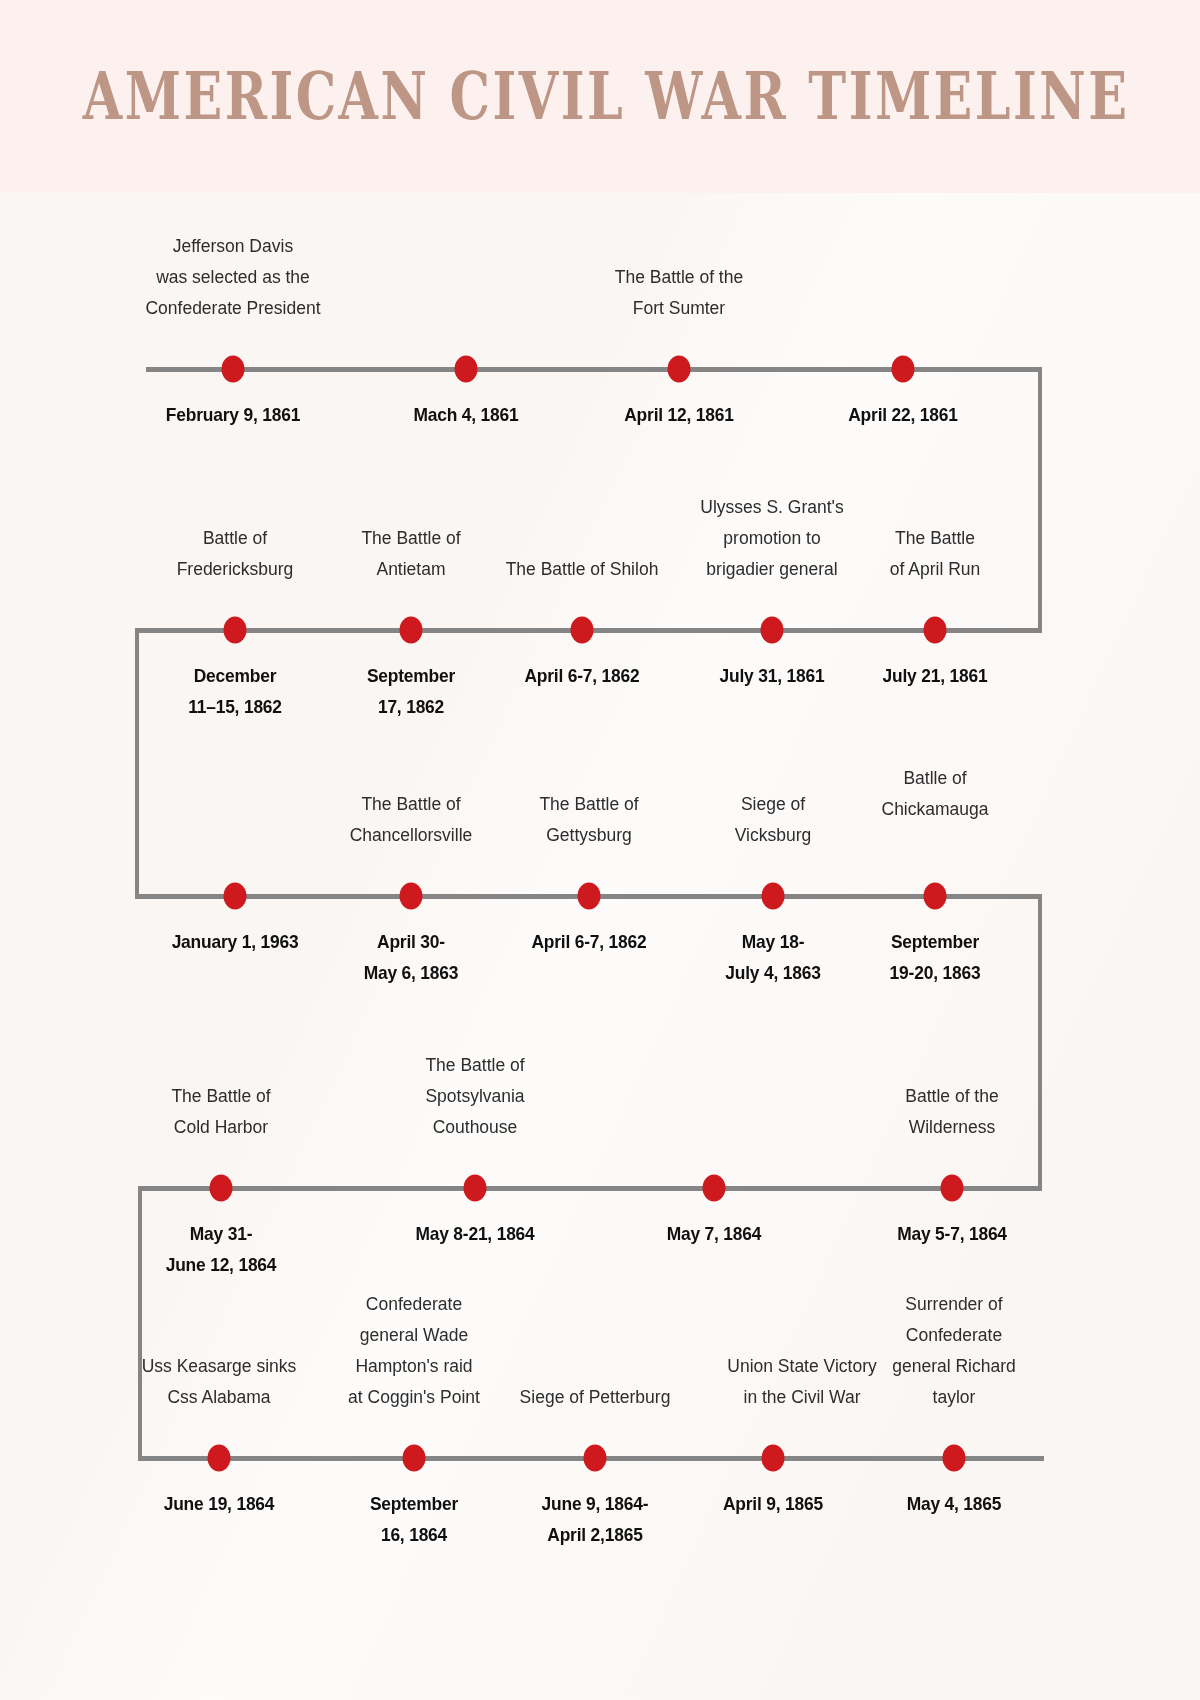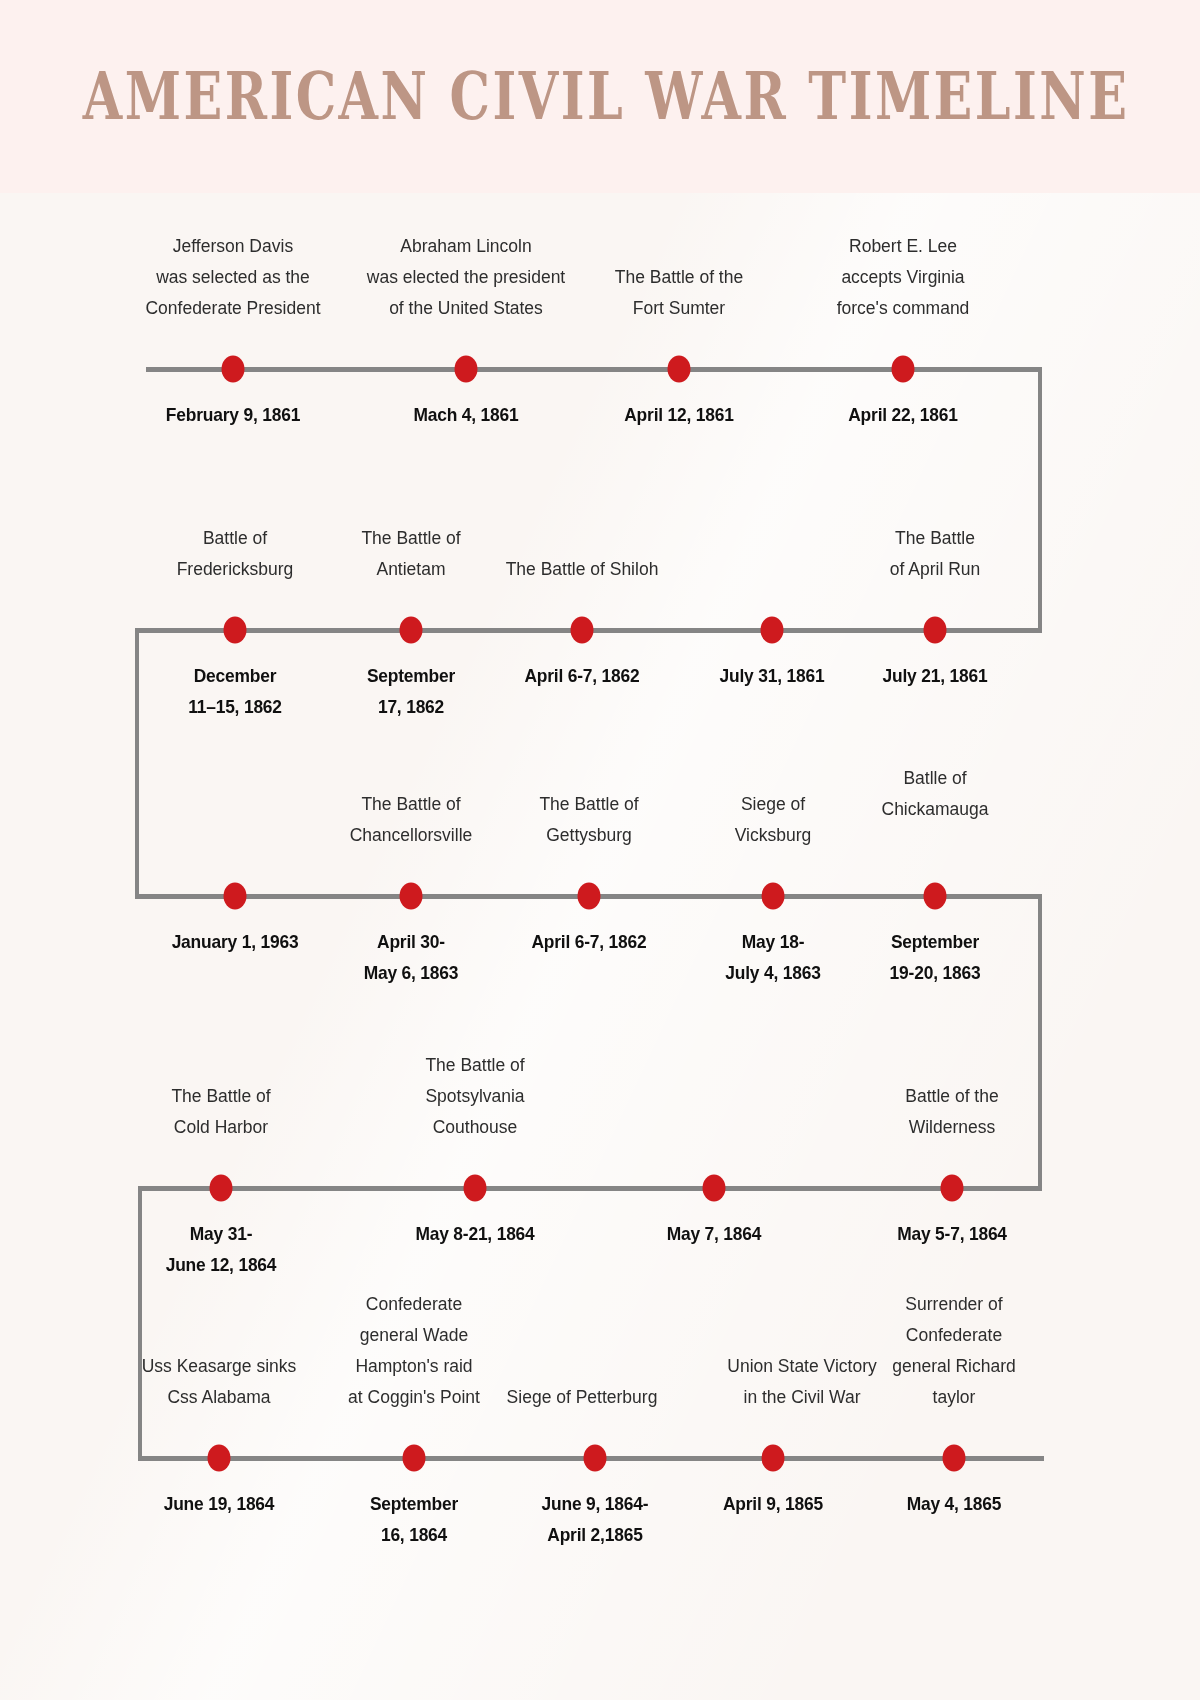--- a/index.html
+++ b/index.html
@@ -90,48 +90,45 @@
       <div class="vline" style="left: 1038px; top: 367px; height: 265px;"></div>
       <div class="vline" style="left: 135px; top: 628px; height: 270px;"></div>
       <div class="vline" style="left: 1038px; top: 894px; height: 296px;"></div>
       <div class="vline" style="left: 138px; top: 1186px; height: 274px;"></div>
       <div class="hline" style="left: 146px; top: 366.5px; width: 896px;"></div>
       <div class="event-label" style="left: 233px; bottom: 1376px;">Jefferson Davis
 was selected as the
 Confederate President</div>
       <div class="dot" style="left: 233px; top: 369px;"></div>
       <div class="event-date" style="left: 233px; top: 399px;">February 9, 1861</div>
-      <div class="event-label" style="left: 466px; bottom: 1376px;">Abraham Lincoln
-was elected the president
-of the United States</div>
       <div class="dot" style="left: 466px; top: 369px;"></div>
       <div class="event-date" style="left: 466px; top: 399px;">Mach 4, 1861</div>
       <div class="event-label" style="left: 679px; bottom: 1376px;">The Battle of the
 Fort Sumter</div>
       <div class="dot" style="left: 679px; top: 369px;"></div>
       <div class="event-date" style="left: 679px; top: 399px;">April 12, 1861</div>
-      <div class="event-label" style="left: 903px; bottom: 1376px;">Robert E. Lee
-accepts Virginia
-force's command</div>
       <div class="dot" style="left: 903px; top: 369px;"></div>
       <div class="event-date" style="left: 903px; top: 399px;">April 22, 1861</div>
       <div class="hline" style="left: 135px; top: 627.5px; width: 907px;"></div>
       <div class="event-label" style="left: 235px; bottom: 1115px;">Battle of
 Fredericksburg</div>
       <div class="dot" style="left: 235px; top: 630px;"></div>
       <div class="event-date" style="left: 235px; top: 660px;">December
 11–15, 1862</div>
       <div class="event-label" style="left: 411px; bottom: 1115px;">The Battle of
 Antietam</div>
       <div class="dot" style="left: 411px; top: 630px;"></div>
       <div class="event-date" style="left: 411px; top: 660px;">September
 17, 1862</div>
       <div class="event-label" style="left: 582px; bottom: 1115px;">The Battle of Shiloh</div>
       <div class="dot" style="left: 582px; top: 630px;"></div>
       <div class="event-date" style="left: 582px; top: 660px;">April 6-7, 1862</div>
+      <div class="event-label" style="left: 772px; bottom: 1115px;">Ulysses S. Grant's
+promotion to
+brigadier general</div>
       <div class="dot" style="left: 772px; top: 630px;"></div>
       <div class="event-date" style="left: 772px; top: 660px;">July 31, 1861</div>
       <div class="event-label" style="left: 935px; bottom: 1115px;">The Battle
 of April Run</div>
       <div class="dot" style="left: 935px; top: 630px;"></div>
       <div class="event-date" style="left: 935px; top: 660px;">July 21, 1861</div>
       <div class="hline" style="left: 135px; top: 893.5px; width: 907px;"></div>
       <div class="dot" style="left: 235px; top: 896px;"></div>
       <div class="event-date" style="left: 235px; top: 926px;">January 1, 1963</div>
       <div class="event-label" style="left: 411px; bottom: 849px;">The Battle of
@@ -175,21 +172,21 @@
 Css Alabama</div>
       <div class="dot" style="left: 219px; top: 1458px;"></div>
       <div class="event-date" style="left: 219px; top: 1488px;">June 19, 1864</div>
       <div class="event-label" style="left: 414px; bottom: 287px;">Confederate
 general Wade
 Hampton's raid
 at Coggin's Point</div>
       <div class="dot" style="left: 414px; top: 1458px;"></div>
       <div class="event-date" style="left: 414px; top: 1488px;">September
 16, 1864</div>
-      <div class="event-label" style="left: 582px; bottom: 287px;">Siege of Petterburg</div>
+      <div class="event-label" style="left: 595px; bottom: 287px;">Siege of Petterburg</div>
       <div class="dot" style="left: 595px; top: 1458px;"></div>
       <div class="event-date" style="left: 595px; top: 1488px;">June 9, 1864-
 April 2,1865</div>
       <div class="event-label" style="left: 802px; bottom: 287px;">Union State Victory
 in the Civil War</div>
       <div class="dot" style="left: 773px; top: 1458px;"></div>
       <div class="event-date" style="left: 773px; top: 1488px;">April 9, 1865</div>
       <div class="event-label" style="left: 954px; bottom: 287px;">Surrender of
 Confederate
 general Richard

